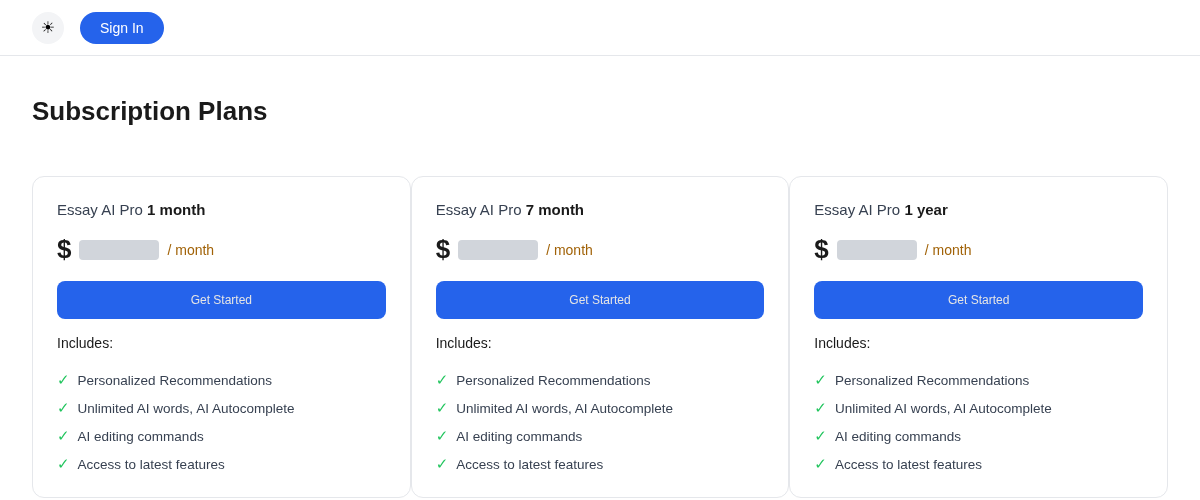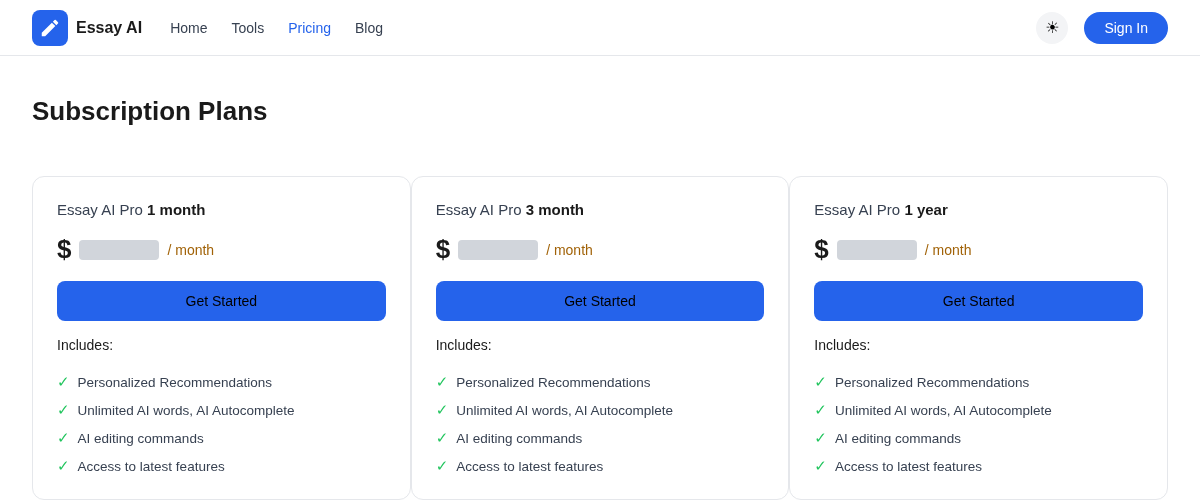--- a/index.html
+++ b/index.html
@@ -50,50 +50,34 @@
 
     .plan-price { display: flex; align-items: center; gap: 4px; }
     .plan-price-dollar { font-size: 26px; font-weight: 700; }
     .plan-price-value {
       width: 80px; height: 20px; background: #d1d5db; border-radius: 4px;
       display: inline-block; margin: 0 4px;
     }
     .plan-price-period { font-size: 14px; color: #a16207; }
 
     .get-started-btn {
-      background: #2563eb; color: #000000; border: none; border-radius: 8px;
-      padding: 12px; font-size: 14px; font-weight: 500; cursor: pointer;
+      background: #2563eb; color: #e5e5e5; border: none; border-radius: 8px;
+      padding: 12px; font-size: 12px; font-weight: 500; cursor: pointer;
       width: 100%; text-align: center;
     }
 
     .includes-label { font-size: 14px; font-weight: 500; margin-bottom: 20px; }
     .features-list { list-style: none; display: flex; flex-direction: column; gap: 10px; }
     .feature-item { display: flex; align-items: center; gap: 8px; font-size: 13.5px; color: #374151; }
     .check-icon { color: #22c55e; font-size: 15px; flex-shrink: 0; }
   </style>
 </head>
 <body>
 
 <nav>
-  <div class="nav-left">
-    <div class="nav-logo">
-      <div class="nav-logo-icon">
-        <svg viewBox="0 0 24 24" xmlns="http://www.w3.org/2000/svg">
-          <path d="M3 17.25V21h3.75L17.81 9.94l-3.75-3.75L3 17.25zm17.71-10.21a1 1 0 0 0 0-1.41l-2.34-2.34a1 1 0 0 0-1.41 0l-1.83 1.83 3.75 3.75 1.83-1.83z"></path>
-        </svg>
-      </div>
-      <span class="nav-logo-text">Essay AI</span>
-    </div>
-    <div class="nav-links">
-      <a class="nav-link">Home</a>
-      <a class="nav-link">Tools</a>
-      <a class="nav-link active">Pricing</a>
-      <a class="nav-link">Blog</a>
-    </div>
-  </div>
   <div class="nav-right">
     <button class="theme-btn">
       <span>☀</span>
     </button>
     <button class="sign-in-btn">Sign In</button>
   </div>
 </nav>
 
 <main>
   <h1 class="page-title">Subscription Plans</h1>
@@ -130,21 +114,21 @@
               <span class="check-icon">✓</span>
               <span>Access to latest features</span>
             </li>
         </ul>
       </div>
     </div>
 
     <div class="plan-card">
       <div class="plan-name">
         <span>Essay AI Pro</span>
-        <strong>3 month</strong>
+        <strong>7 month</strong>
       </div>
       <div class="plan-price">
         <span class="plan-price-dollar">$</span>
         <span class="plan-price-value"></span>
         <span class="plan-price-period">/ month</span>
       </div>
       <button class="get-started-btn">Get Started</button>
       <div>
         <div class="includes-label">Includes:</div>
         <ul class="features-list">

